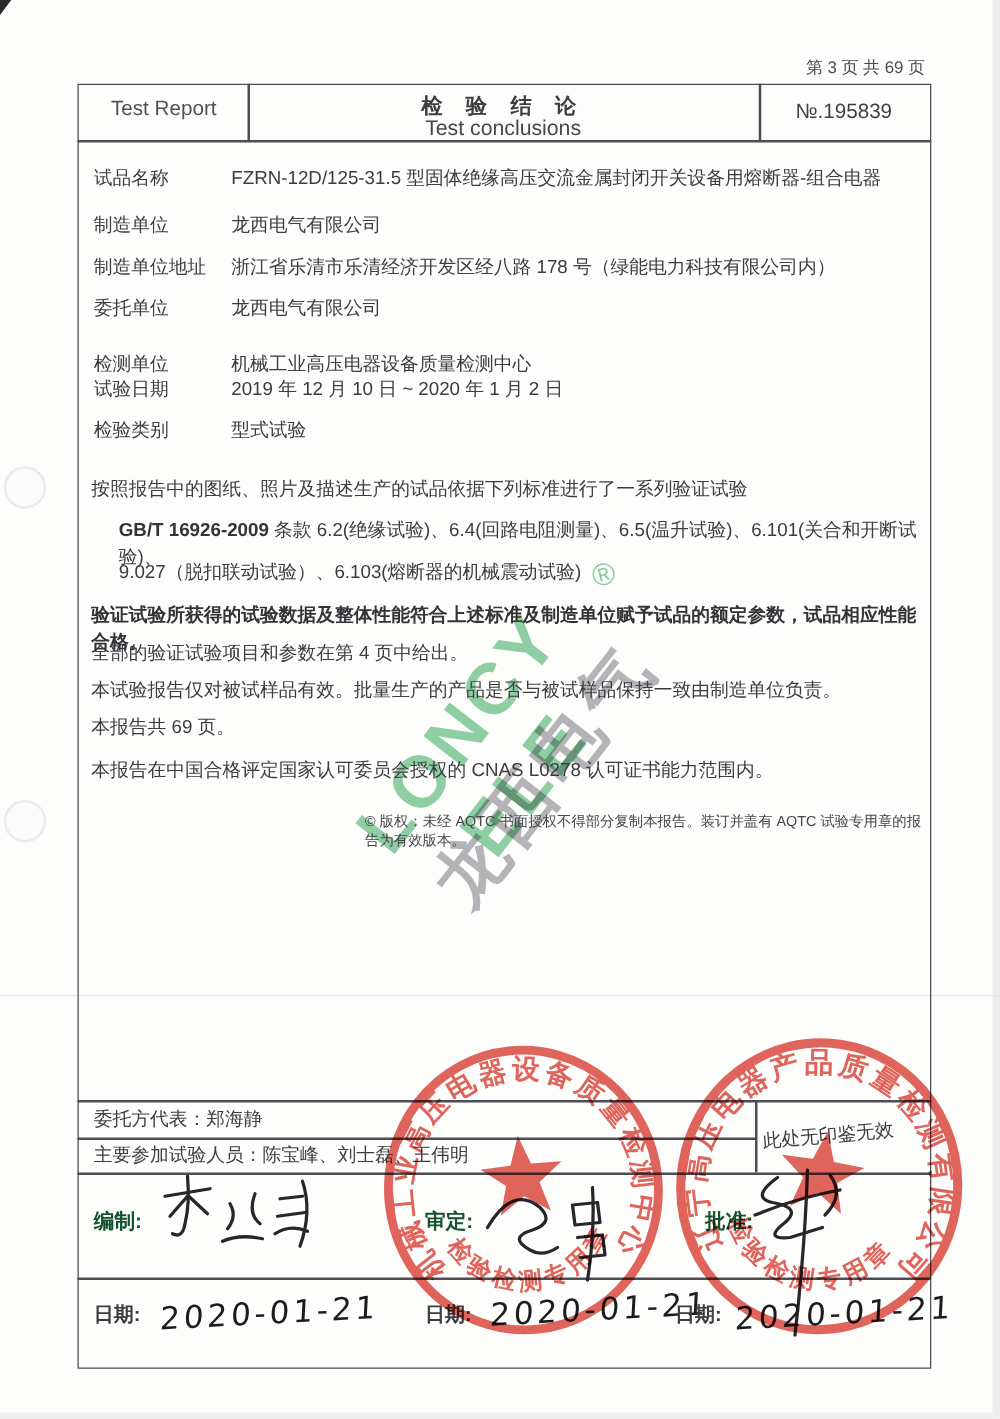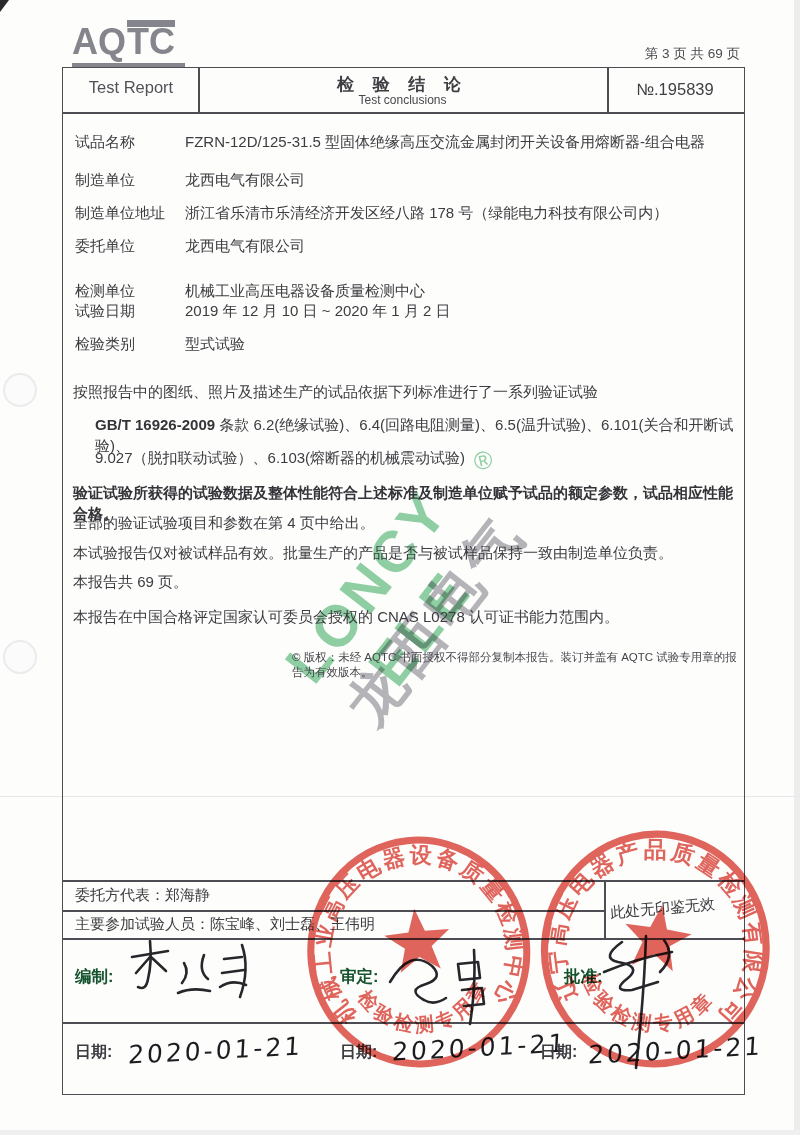--- a/index.html
+++ b/index.html
@@ -17,21 +17,21 @@
         letter-spacing:0px;border-bottom:5px solid #85858d;padding:0 10px 3px 0;}
   .logo .tc{display:inline-block;border-top:7px solid #85858d;padding-top:0px;margin-left:1px;line-height:29px;}
   .page-info{left:560px;top:45px;width:180px;text-align:right;font-size:13.5px;color:#4a4a50;}
   
   .outer{left:62px;top:67px;width:681px;height:1026px;border:1.8px solid #4d4d53;}
   .l-h{background:#4d4d53;height:1.5px;}
   .l-v{background:#4d4d53;width:1.5px;}
   
   .cell-test-report{left:64px;top:78px;width:134px;text-align:center;font-size:16.5px;color:#515157;}
   .title-cn{left:200px;top:73px;width:405px;text-align:center;font-size:17px;font-weight:bold;letter-spacing:7px;color:#3d3d42;}
-  .title-en{left:200px;top:93px;width:405px;text-align:center;font-size:12px;color:#47474d;}
+  .title-en{left:200px;top:93px;width:405px;text-align:center;font-size:17px;color:#47474d;}
   .report-no{left:609px;top:80px;width:132px;text-align:center;font-size:16.5px;color:#3f3f45;}
   
   .frow{left:0;width:800px;height:24px;font-size:15px;}
   .frow .lab{position:absolute;left:75px;top:0;width:110px;color:#3c3c41;}
   .frow .val{position:absolute;left:185px;top:0;width:556px;color:#3c3c41;}
   
   .stm{left:73px;width:668px;font-size:15px;line-height:21px;color:#3c3c41;}
   .indent{left:95px;width:646px;}
   .bold{font-weight:bold;color:#333338;}
   .copyright{left:292px;top:650px;width:450px;font-size:11.5px;color:#45454b;}
@@ -62,21 +62,20 @@
   <div class="abs edge-right"></div>
   <div class="abs edge-bottom"></div>
   <div class="abs crease"></div>
   <div class="abs punch" style="left:3px;top:373px;"></div>
   <div class="abs punch" style="left:3px;top:640px;"></div>
 
   <div class="abs wm wm-latin">LONCY ELE</div>
   <div class="abs wm wm-reg">®</div>
   <div class="abs wm wm-cn">龙西电气</div>
 
-  <div class="abs logo"><span class="aq">AQ</span><span class="tc">TC</span></div>
   <div class="abs page-info">第 3 页 共 69 页</div>
 
   <div class="abs outer"></div>
   <div class="abs l-h" style="left:62px;top:112px;width:683px;"></div>
   <div class="abs l-v" style="left:198px;top:67px;height:45px;"></div>
   <div class="abs l-v" style="left:607px;top:67px;height:45px;"></div>
   <div class="abs l-h" style="left:62px;top:880px;width:683px;"></div>
   <div class="abs l-h" style="left:62px;top:910px;width:542px;"></div>
   <div class="abs l-h" style="left:62px;top:938px;width:683px;"></div>
   <div class="abs l-h" style="left:62px;top:1022px;width:683px;"></div>

